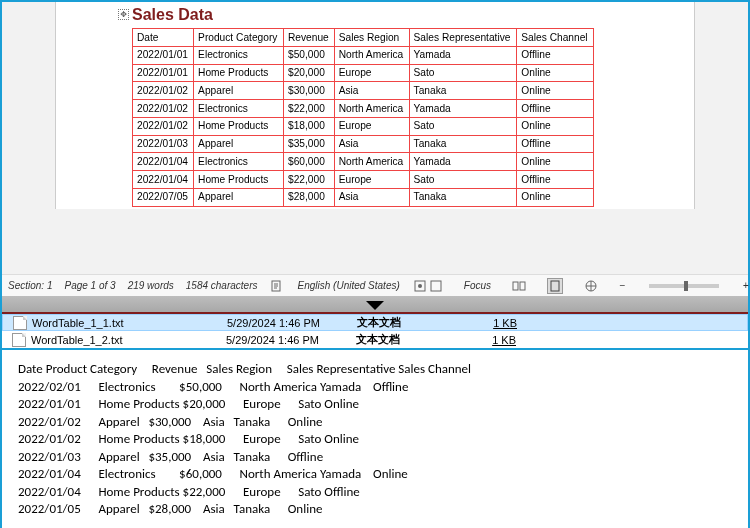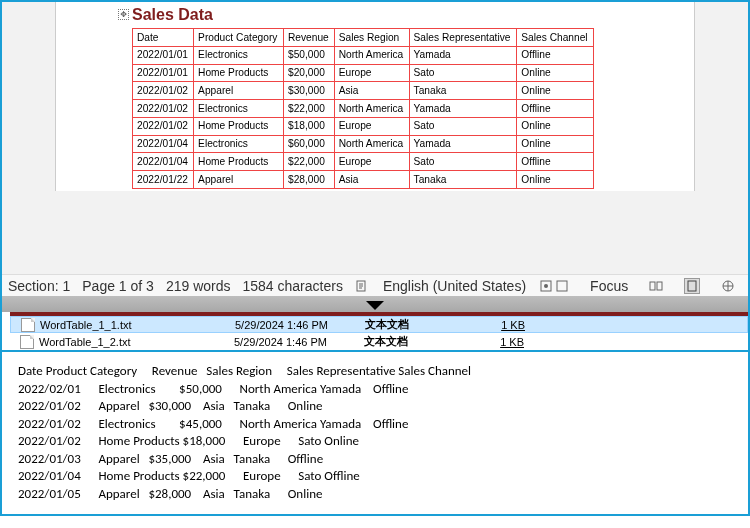--- a/index.html
+++ b/index.html
@@ -6,30 +6,30 @@
   body { font-family: "Segoe UI", Arial, sans-serif; font-size: 11px; background: #fff; color: #000; }
   .outer { border: 2px solid #1a9fd6; width: 750px; }
   .upper { height: 294px; display: flex; flex-direction: column; }
   .doc-area { flex: 1; background: #f2f2f2; display: flex; align-items: flex-start; justify-content: center; overflow: hidden; padding: 0 6px; }
   .page { background: #fff; width: 640px; margin-top: 0; border-left: 1px solid #ccc; border-right: 1px solid #ccc; padding: 2px 76px 2px 76px; position: relative; }
   .title { color: #7f1d1d; font-size: 16px; font-weight: 600; padding: 2px 0 4px 0; }
   .move-handle { position: absolute; left: 62px; top: 7px; width: 11px; height: 11px; border: 1px dotted #777; font-size: 8px; line-height: 9px; text-align: center; color: #555; }
   .doc-table { border-collapse: collapse; width: 462px; }
   .doc-table td, .doc-table th { border: 1px solid #ef4444; padding: 1.5px 4px; font-size: 10.2px; vertical-align: top; text-align: left; font-weight: normal; line-height: 1.35; }
   .doc-table th { font-weight: normal; }
-  .statusbar { height: 22px; background: #f8f8f8; border-top: 1px solid #ddd; display: flex; align-items: center; padding: 0 6px; font-size: 14px; color: #333; }
+  .statusbar { height: 22px; background: #f8f8f8; border-top: 1px solid #ddd; display: flex; align-items: center; padding: 0 6px; font-size: 10px; color: #333; font-style: italic; }
   .sb-left { display: flex; gap: 12px; align-items: center; }
   .sb-right { margin-left: auto; display: flex; align-items: center; gap: 20px; justify-content: center; }
   .sb-item { white-space: nowrap; }
   .sb-icon { width: 16px; height: 16px; display: inline-flex; align-items: center; justify-content: center; color: #555; }
   .slider { width: 70px; height: 4px; background: #ccc; position: relative; margin: 0 4px; }
   .slider::after { content: ""; position: absolute; left: 50%; top: -3px; width: 4px; height: 10px; background: #666; }
   .arrow-strip { height: 16px; background: linear-gradient(#bdbdbd,#a8a8a8); display: flex; justify-content: center; align-items: center; }
   .arrow-down { width: 0; height: 0; border-left: 9px solid transparent; border-right: 9px solid transparent; border-top: 9px solid #000; margin-top: 2px; }
-  .filelist { border-top: 4px solid #7f1d1d; margin-left: 8px; }
+  .filelist { border-top: 2px solid #7f1d1d; }
   .file-row { display: flex; align-items: center; height: 17px; padding: 0 10px; font-size: 11px; }
   .file-row.sel { background: #cce8ff; border: 1px solid #99d1ff; }
   .file-icon { width: 14px; height: 14px; border: 1px solid #999; margin-right: 5px; background: #fff; position: relative; }
   .file-icon::after { content: ""; position: absolute; right: -1px; top: -1px; border-top: 4px solid #f2f2f2; border-left: 4px solid #ccc; }
   .fname { width: 195px; }
   .fdate { width: 130px; }
   .ftype { width: 100px; font-weight: bold; }
   .fsize { width: 60px; text-align: right; text-decoration: underline; }
   .preview { border-top: 2px solid #1a9fd6; padding: 10px 16px 12px 16px; font-size: 13px; line-height: 1.35; font-family: Calibri, Arial, sans-serif; }
   .preview-row { white-space: pre; }
@@ -89,37 +89,45 @@
               </tr>
               <tr>
                 <td>2022/01/02</td>
                 <td>Home Products</td>
                 <td>$18,000</td>
                 <td>Europe</td>
                 <td>Sato</td>
                 <td>Online</td>
               </tr>
               <tr>
+                <td>2022/01/03</td>
+                <td>Apparel</td>
+                <td>$35,000</td>
+                <td>Asia</td>
+                <td>Tanaka</td>
+                <td>Offline</td>
+              </tr>
+              <tr>
                 <td>2022/01/04</td>
                 <td>Electronics</td>
                 <td>$60,000</td>
                 <td>North America</td>
                 <td>Yamada</td>
                 <td>Online</td>
               </tr>
               <tr>
                 <td>2022/01/04</td>
                 <td>Home Products</td>
                 <td>$22,000</td>
                 <td>Europe</td>
                 <td>Sato</td>
                 <td>Offline</td>
               </tr>
               <tr>
-                <td>2022/01/22</td>
+                <td>2022/07/05</td>
                 <td>Apparel</td>
                 <td>$28,000</td>
                 <td>Asia</td>
                 <td>Tanaka</td>
                 <td>Online</td>
               </tr>
             </tbody>
         </table>
       </div>
     </div>
@@ -192,20 +200,21 @@
         <span class="fname">WordTable_1_2.txt</span>
         <span class="fdate">5/29/2024 1:46 PM</span>
         <span class="ftype">文本文档</span>
         <span class="fsize">1 KB</span>
       </div>
     </div>
 
   <div class="preview" id="preview">
       <div class="preview-row">Date Product Category     Revenue   Sales Region     Sales Representative Sales Channel</div>
       <div class="preview-row">2022/02/01      Electronics        $50,000      North America Yamada    Offline</div>
+      <div class="preview-row">2022/01/01      Home Products $20,000      Europe      Sato Online</div>
       <div class="preview-row">2022/01/02      Apparel   $30,000    Asia   Tanaka      Online</div>
-      <div class="preview-row">2022/01/02      Electronics        $45,000      North America Yamada    Offline</div>
       <div class="preview-row">2022/01/02      Home Products $18,000      Europe      Sato Online</div>
       <div class="preview-row">2022/01/03      Apparel   $35,000    Asia   Tanaka      Offline</div>
+      <div class="preview-row">2022/01/04      Electronics        $60,000      North America Yamada    Online</div>
       <div class="preview-row">2022/01/04      Home Products $22,000      Europe      Sato Offline</div>
       <div class="preview-row">2022/01/05      Apparel   $28,000    Asia   Tanaka      Online</div>
     </div>
 </div>
 
 </body></html>

